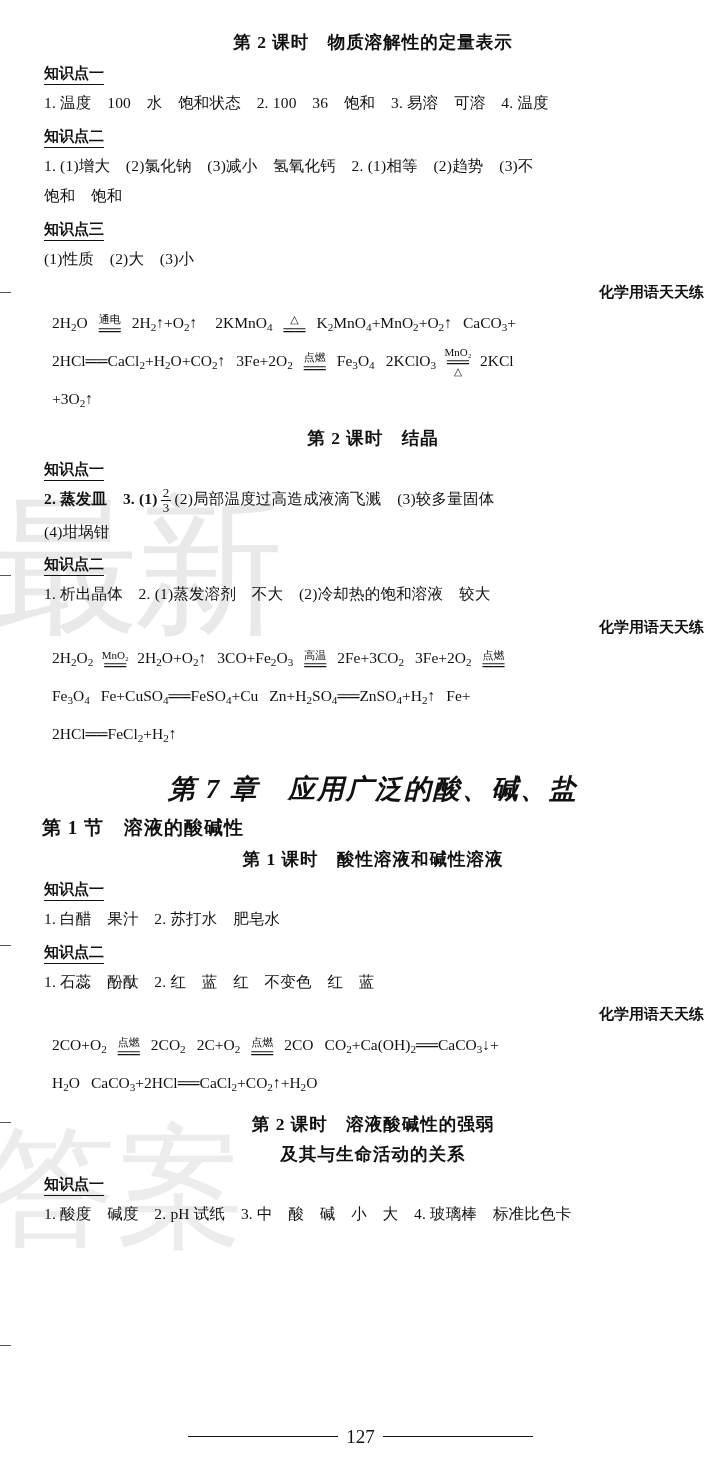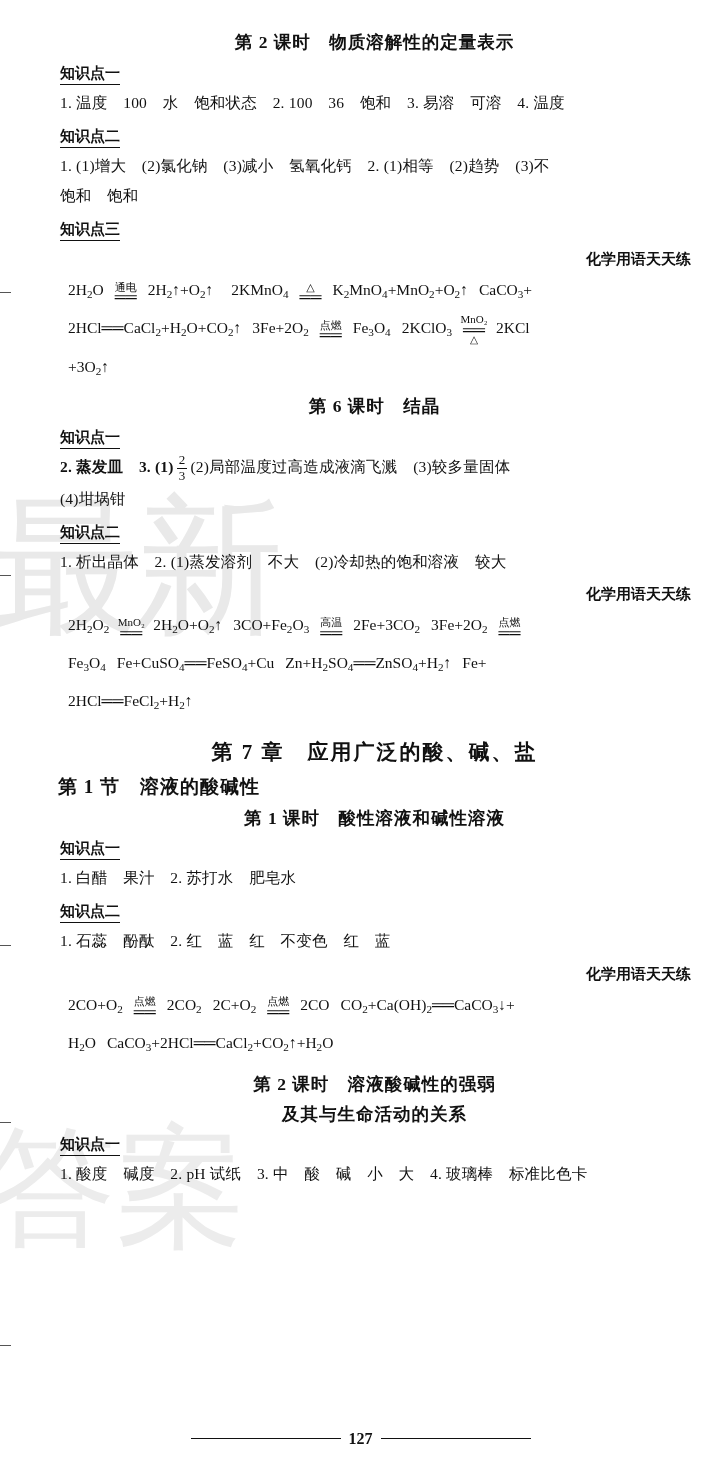--- a/index.html
+++ b/index.html
@@ -5,23 +5,22 @@
   html, body { margin:0; padding:0; background:#ffffff; }
   body {
     width:721px; height:1462px;
     font-family:"Liberation Serif", serif;
     color:#111;
     position:relative;
     overflow:hidden;
   }
   .page {
     position:absolute; inset:0;
-    padding:22px 30px 0 42px;
+    padding:22px 17px 0 42px;
     box-sizing:border-box;
-    margin-left:16px;
   }
   
   .wm {
     position:absolute; left:-10px; top:500px;
     font-size:150px; color:#e9e9e9;
     font-family:"Liberation Serif", serif;
     line-height:0.9; letter-spacing:-6px;
     user-select:none; pointer-events:none;
     z-index:0;
   }
@@ -32,22 +31,22 @@
     line-height:0.9;
     user-select:none; pointer-events:none;
     z-index:0;
   }
   .content { position:relative; z-index:2; }
   .h-lesson {
     font-size:17.5px; font-weight:bold; text-align:center;
     margin:8px 0 10px 0; letter-spacing:1px;
   }
   .h-chapter {
-    font-size:21px; font-weight:bold; text-align:center;
-    margin:18px 0 8px 0; letter-spacing:2px;
+    font-size:27px; font-weight:bold; text-align:center;
+    margin:18px 0 8px 0; letter-spacing:2px;font-style:italic;
   }
   .h-section {
     font-size:19px; font-weight:bold; text-align:left;
     margin:6px 0 6px 0; letter-spacing:1px;
   }
   .h-sub {
     font-size:17.5px; font-weight:bold; text-align:center;
     margin:4px 0 8px 0; letter-spacing:1px;
   }
   .kp {
@@ -88,21 +87,21 @@
     display:block; font-size:15.5px; line-height:0.9; position:relative; top:0px;
   }
   .frac {
     display:inline-block; vertical-align:middle; text-align:center;
     font-size:13px; line-height:1.12; margin:0 3px;
   }
   .frac .num { display:block; border-bottom:1.3px solid #111; padding:0 2px; }
   .frac .den { display:block; padding:0 2px; }
   .pagenum {
     position:absolute; left:0; right:0; bottom:14px;
-    text-align:center; font-size:16px; font-weight:bold;
+    text-align:center; font-size:19px; font-weight:normal;
     z-index:3;
   }
   .pagenum .rule {
     display:inline-block; width:150px; height:0;
     border-top:1.6px solid #111; vertical-align:middle;
     margin:0 8px; position:relative; top:-2px;
   }
   .tick {
     position:absolute; left:0; width:11px; height:0;
     border-top:1.3px solid #555; z-index:1;
@@ -126,36 +125,37 @@
   <div class="h-lesson">第 2 课时　物质溶解性的定量表示</div>
 
   <div class="kp"><span class="kp-u">知识点一</span></div>
   <div class="ans">1. 温度　100　水　饱和状态　2. 100　36　饱和　3. 易溶　可溶　4. 温度</div>
 
   <div class="kp"><span class="kp-u">知识点二</span></div>
   <div class="ans">1. (1)增大　(2)氯化钠　(3)减小　氢氧化钙　2. (1)相等　(2)趋势　(3)不</div>
   <div class="ans">饱和　饱和</div>
 
   <div class="kp"><span class="kp-u">知识点三</span></div>
+  <div class="ans">(1)性质　(2)大　(3)小</div>
 
   <div class="drill">化学用语天天练</div>
 
   <div class="eqline">
     2H<sub>2</sub>O<span class="rx"><span class="cond">通电</span><span class="bar">══</span></span>2H<sub>2</sub>↑+O<sub>2</sub>↑<span class="sp"></span>2KMnO<sub>4</sub><span class="rx"><span class="cond">△</span><span class="bar">══</span></span>K<sub>2</sub>MnO<sub>4</sub>+MnO<sub>2</sub>+O<sub>2</sub>↑<span class="sp2"></span>CaCO<sub>3</sub>+
   </div>
 
   <div class="eqline">
     2HCl══CaCl<sub>2</sub>+H<sub>2</sub>O+CO<sub>2</sub>↑<span class="sp2"></span>3Fe+2O<sub>2</sub><span class="rx"><span class="cond">点燃</span><span class="bar">══</span></span>Fe<sub>3</sub>O<sub>4</sub><span class="sp2"></span>2KClO<sub>3</sub><span class="rx"><span class="cond">MnO₂</span><span class="bar">══</span><span class="cond2">△</span></span>2KCl
   </div>
 
   <div class="eqline">
     +3O<sub>2</sub>↑
   </div>
 
-  <div class="h-lesson">第 6 课时　结晶</div>
+  <div class="h-lesson">第 2 课时　结晶</div>
 
   <div class="kp"><span class="kp-u">知识点一</span></div>
   <div class="ans">
     <b>2. 蒸发皿　3. (1)</b><span class="frac"><span class="num">2</span><span class="den">3</span></span><span>(2)局部温度过高造成液滴飞溅　(3)较多量固体</span>
   </div>
   <div class="ans">(4)坩埚钳</div>
 
   <div class="kp"><span class="kp-u">知识点二</span></div>
   <div class="ans">1. 析出晶体　2. (1)蒸发溶剂　不大　(2)冷却热的饱和溶液　较大</div>
 

